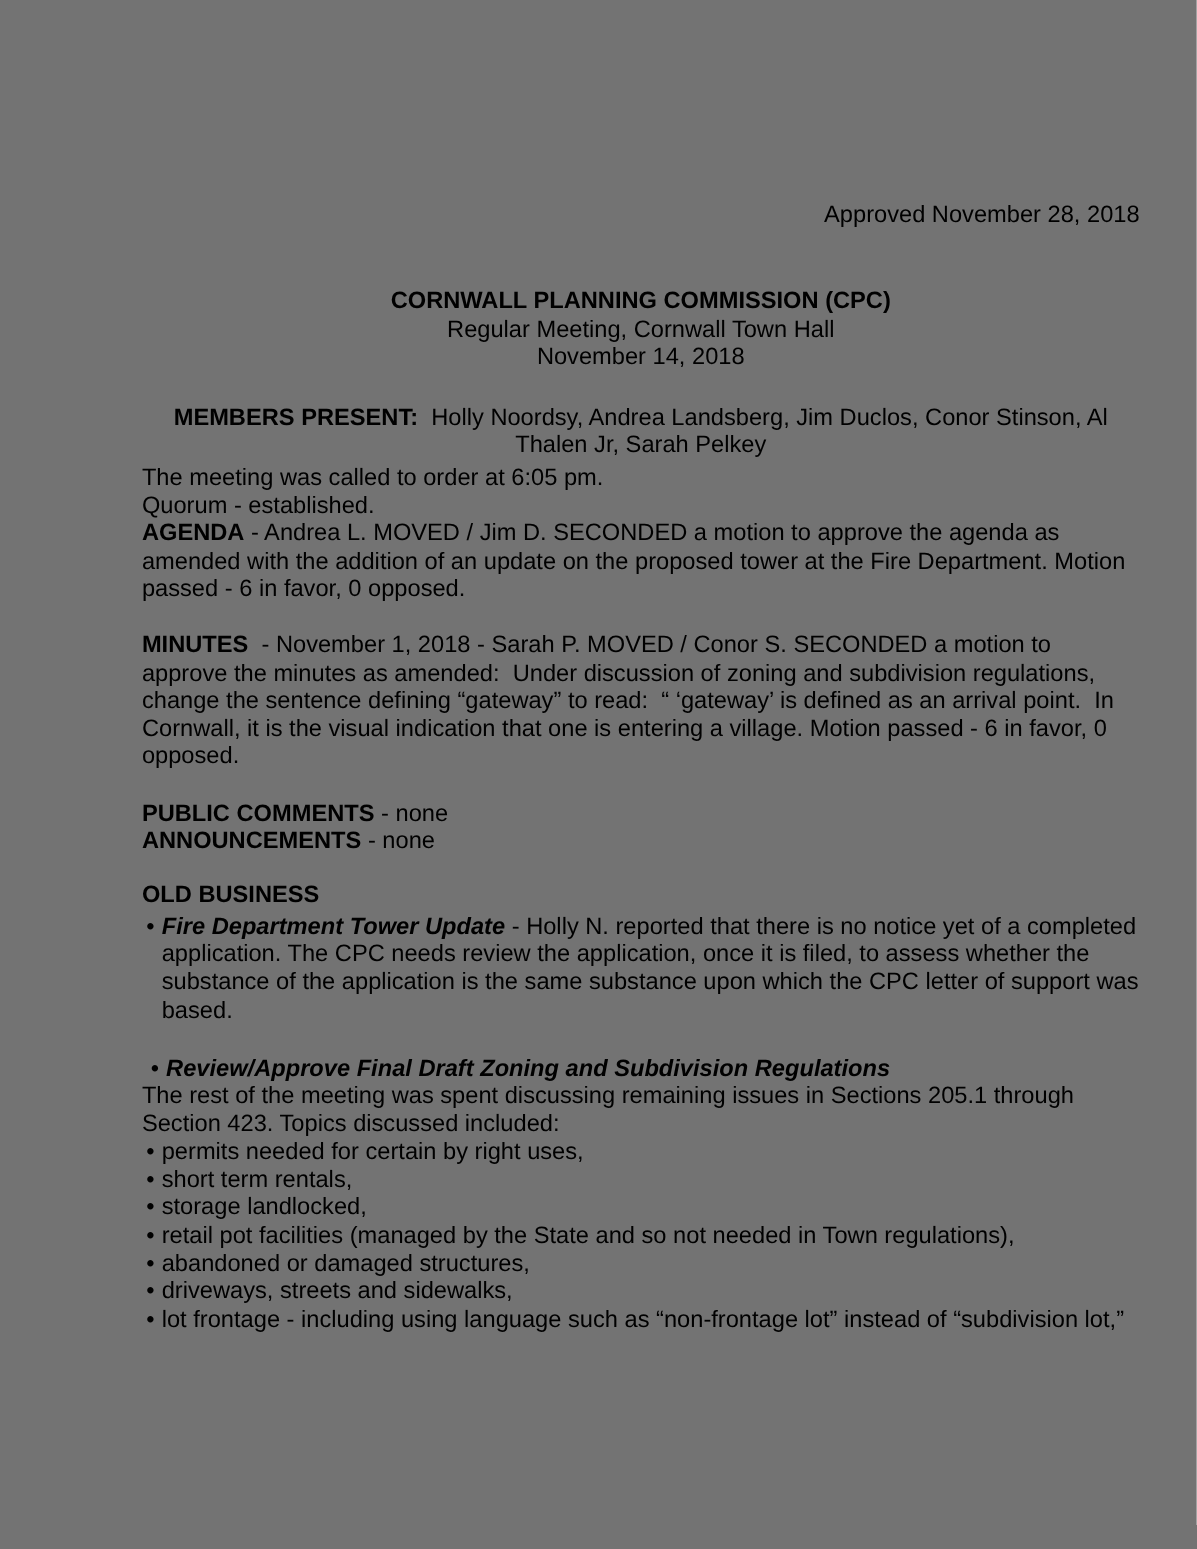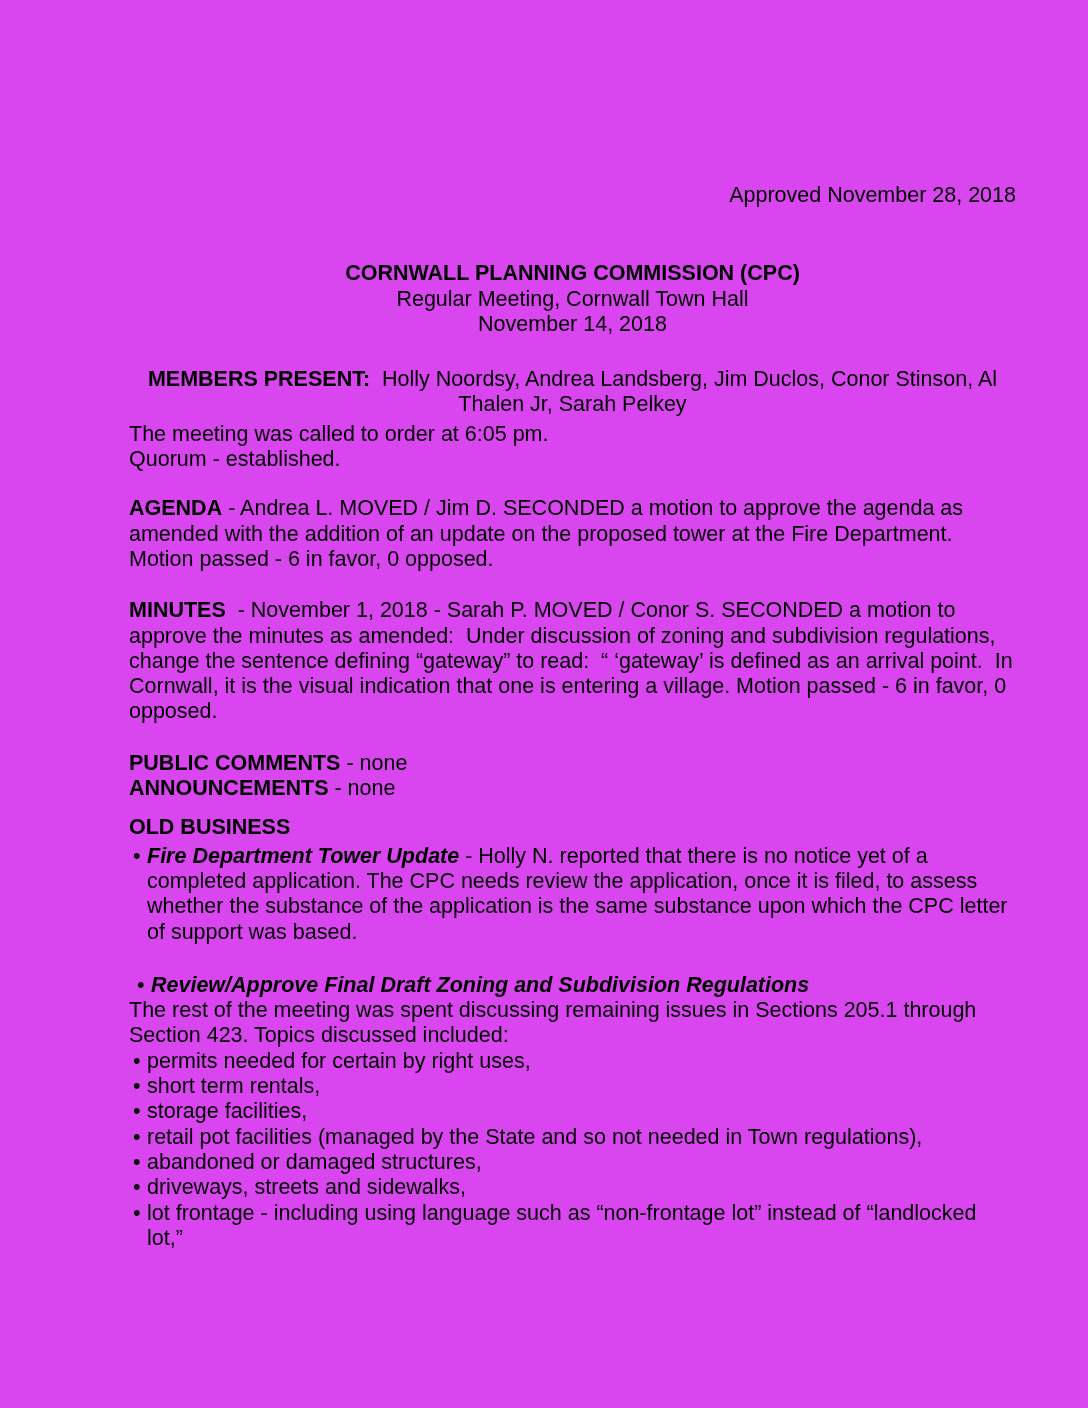--- a/index.html
+++ b/index.html
@@ -6,39 +6,39 @@
     margin: 0;
     padding: 0;
     background: #ffffff;
   }
   .page {
     position: relative;
     width: 1088px;
     height: 1408px;
     box-sizing: border-box;
     margin: 0 auto;
-    background: #d946ef;
+    background: #737373;
     color: #000000;
-    padding: 183px 72px 0 129px;
+    padding: 183px 52px 0 129px;
     font-family: "Liberation Sans", sans-serif;
     font-size: 21.5px;
     line-height: 25.3px;
     overflow: hidden;
   }
   p { margin: 0; white-space: pre-wrap; }
   .b  { font-weight: bold; }
   .bi { font-weight: bold; font-style: italic; }
   .approved    { text-align: right; }
   .title-block { text-align: center; margin-top: 53px; }
   .members     { margin-top: 30px; text-align: center; }
   .order-block { margin-top: 4px; }
-  .agenda-para { margin-top: 24px; }
+  .agenda-para { }
   .minutes-para{ margin-top: 26px; }
   .ann-block   { margin-top: 26px; }
-  .oldbiz-head { margin-top: 14px; }
+  .oldbiz-head { margin-top: 24px; }
   .review-gap  { margin-top: 28px; }
   .li {
     display: flex;
     padding-left: 4px;
   }
   .li.indented { padding-left: 8px; }
   .li .marker {
     flex: none;
     width: 14px;
   }
@@ -92,33 +92,33 @@
     <div class="li">
       <span class="marker">•</span>
       <span class="li-body">permits needed for certain by right uses,</span>
     </div>
     <div class="li">
       <span class="marker">•</span>
       <span class="li-body">short term rentals,</span>
     </div>
     <div class="li">
       <span class="marker">•</span>
-      <span class="li-body">storage facilities,</span>
+      <span class="li-body">storage landlocked,</span>
     </div>
     <div class="li">
       <span class="marker">•</span>
       <span class="li-body">retail pot facilities (managed by the State and so not needed in Town regulations),</span>
     </div>
     <div class="li">
       <span class="marker">•</span>
       <span class="li-body">abandoned or damaged structures,</span>
     </div>
     <div class="li">
       <span class="marker">•</span>
       <span class="li-body">driveways, streets and sidewalks,</span>
     </div>
     <div class="li">
       <span class="marker">•</span>
-      <span class="li-body">lot frontage - including using language such as “non-frontage lot” instead of “landlocked lot,”</span>
+      <span class="li-body">lot frontage - including using language such as “non-frontage lot” instead of “subdivision lot,”</span>
     </div>
   </div>
 
 </div>
 
 </body></html>

